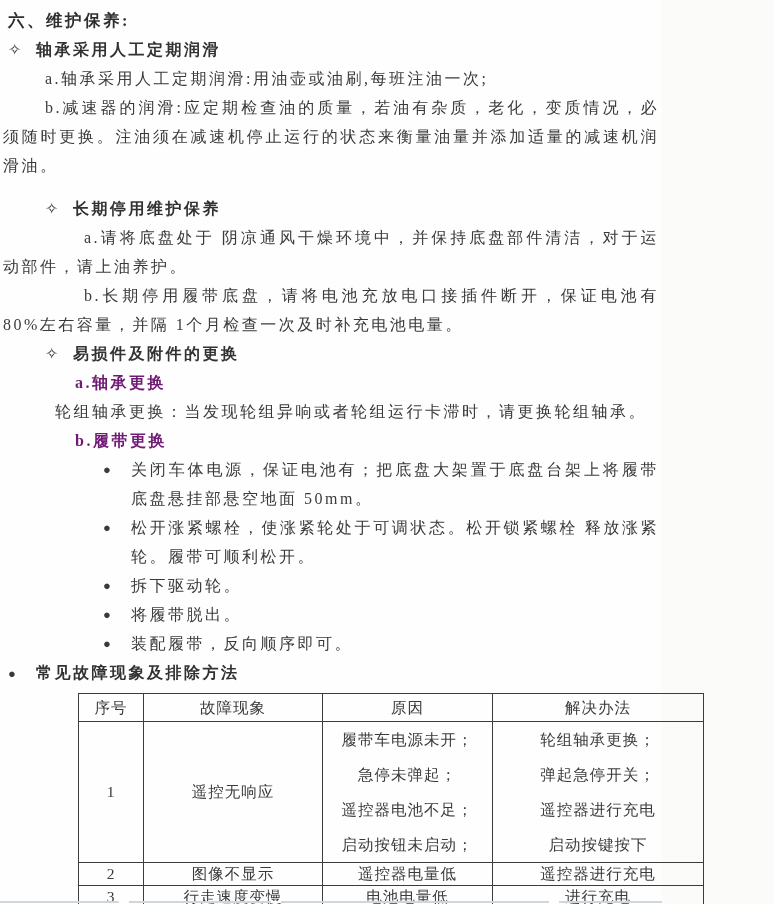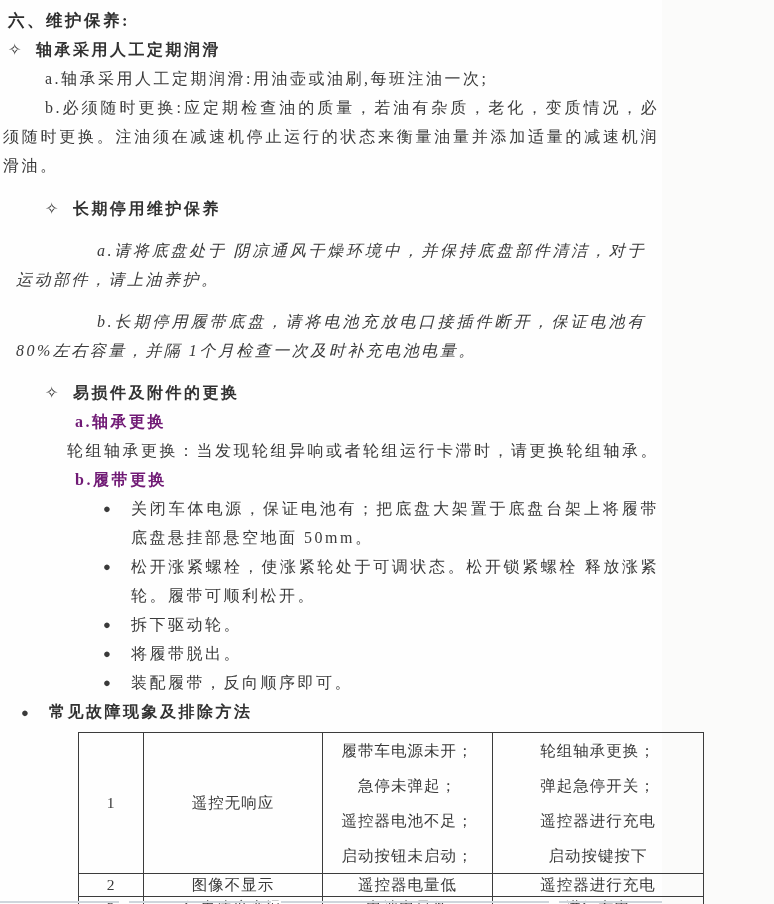--- a/index.html
+++ b/index.html
@@ -32,40 +32,39 @@
   .h2.gap-before { margin-top: 14px; }
   .icon-col {
     display: inline-block;
     width: 28px;
     letter-spacing: 0;
     font-weight: 400;
     color: #3a3a3a;
   }
   .bullet-glyph { font-size: 13px; }
   .p-l1 { text-indent: 42px; text-align: justify; margin: 0; }
-  .p-l2 { text-indent: 81px; text-align: justify; margin: 13px; font-style: italic; }
-  .p-l3 { margin: 0 0 0 52px; text-align: right; }
+  .p-l2 { text-indent: 81px; text-align: justify; margin: 0; }
+  .p-l3 { margin: 0 0 0 52px; }
   .h3 { font-weight: 700; margin-left: 72px; color: #701a75; }
   .bullet-list { margin: 0; padding: 0; list-style: none; }
   .bullet-item {
     position: relative;
     margin-left: 128px;
     text-align: justify;
   }
   .bullet-item .dot {
     position: absolute;
     left: -28px; top: 0;
     font-size: 13px;
     letter-spacing: 0;
   }
   .fault-heading {
     font-weight: 700;
     padding-left: 5px;
     color: #323232;
-    margin-left: 13px;
   }
   table.fault-table {
     border-collapse: collapse;
     margin-left: 75px;
     margin-top: 5px;
     table-layout: fixed;
     width: 625px;
     letter-spacing: 1px;
     font-size: 15.5px;
     color: #3a3a3a;
@@ -102,21 +101,21 @@
 
 <div class="page">
 
   <div class="doc-title">六、维护保养:</div>
 
   <div class="h2 first">
     <span class="icon-col">✧</span><span>轴承采用人工定期润滑</span>
   </div>
 
   <p class="p-l1">a.轴承采用人工定期润滑:用油壶或油刷,每班注油一次;</p>
-  <p class="p-l1">b.必须随时更换:应定期检查油的质量，若油有杂质，老化，变质情况，必须随时更换。注油须在减速机停止运行的状态来衡量油量并添加适量的减速机润滑油。</p>
+  <p class="p-l1">b.减速器的润滑:应定期检查油的质量，若油有杂质，老化，变质情况，必须随时更换。注油须在减速机停止运行的状态来衡量油量并添加适量的减速机润滑油。</p>
 
   <div class="h2 nested gap-before">
     <span class="icon-col">✧</span><span>长期停用维护保养</span>
   </div>
 
   <p class="p-l2">a.请将底盘处于 阴凉通风干燥环境中，并保持底盘部件清洁，对于运动部件，请上油养护。</p>
   <p class="p-l2">b.长期停用履带底盘，请将电池充放电口接插件断开，保证电池有 80%左右容量，并隔 1个月检查一次及时补充电池电量。</p>
 
   <div class="h2 nested">
     <span class="icon-col">✧</span><span>易损件及附件的更换</span>
@@ -150,20 +149,26 @@
   </div>
 
   <table class="fault-table">
     <colgroup>
       <col class="col-no">
         <col class="col-ph">
         <col class="col-cau">
         <col class="col-sol">
     </colgroup>
     <tbody>
+      <tr class="head-row">
+        <td>序号</td>
+        <td>故障现象</td>
+        <td>原因</td>
+        <td>解决办法</td>
+      </tr>
       <tr class="tall-row">
         <td>1</td>
         <td>遥控无响应</td>
         <td>
           <div class="cell-line">履带车电源未开；</div>
           <div class="cell-line">急停未弹起；</div>
           <div class="cell-line">遥控器电池不足；</div>
           <div class="cell-line">启动按钮未启动；</div>
         </td>
         <td>

